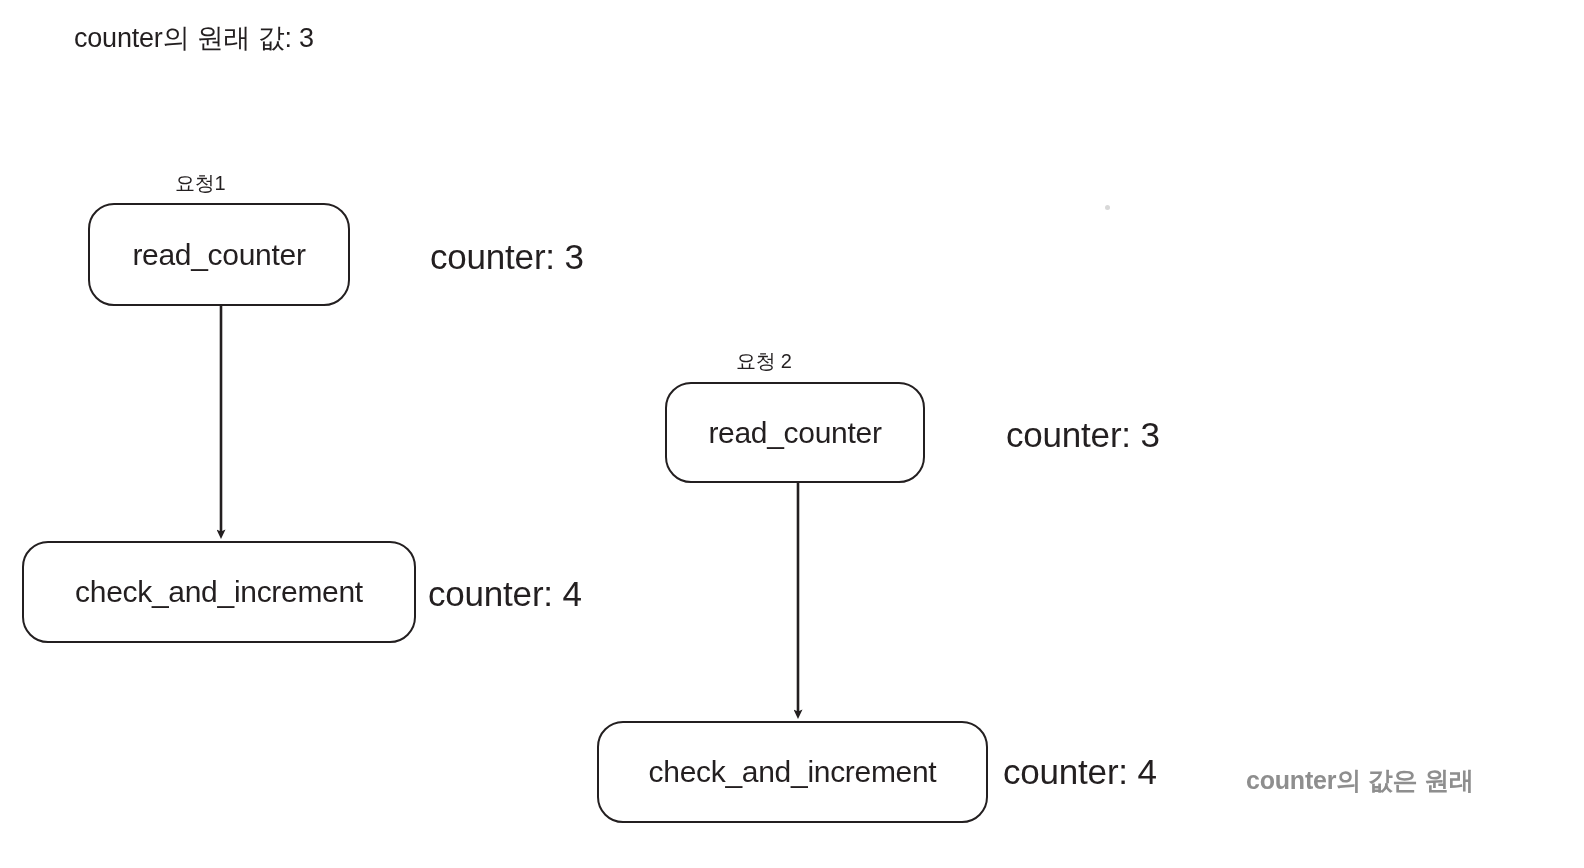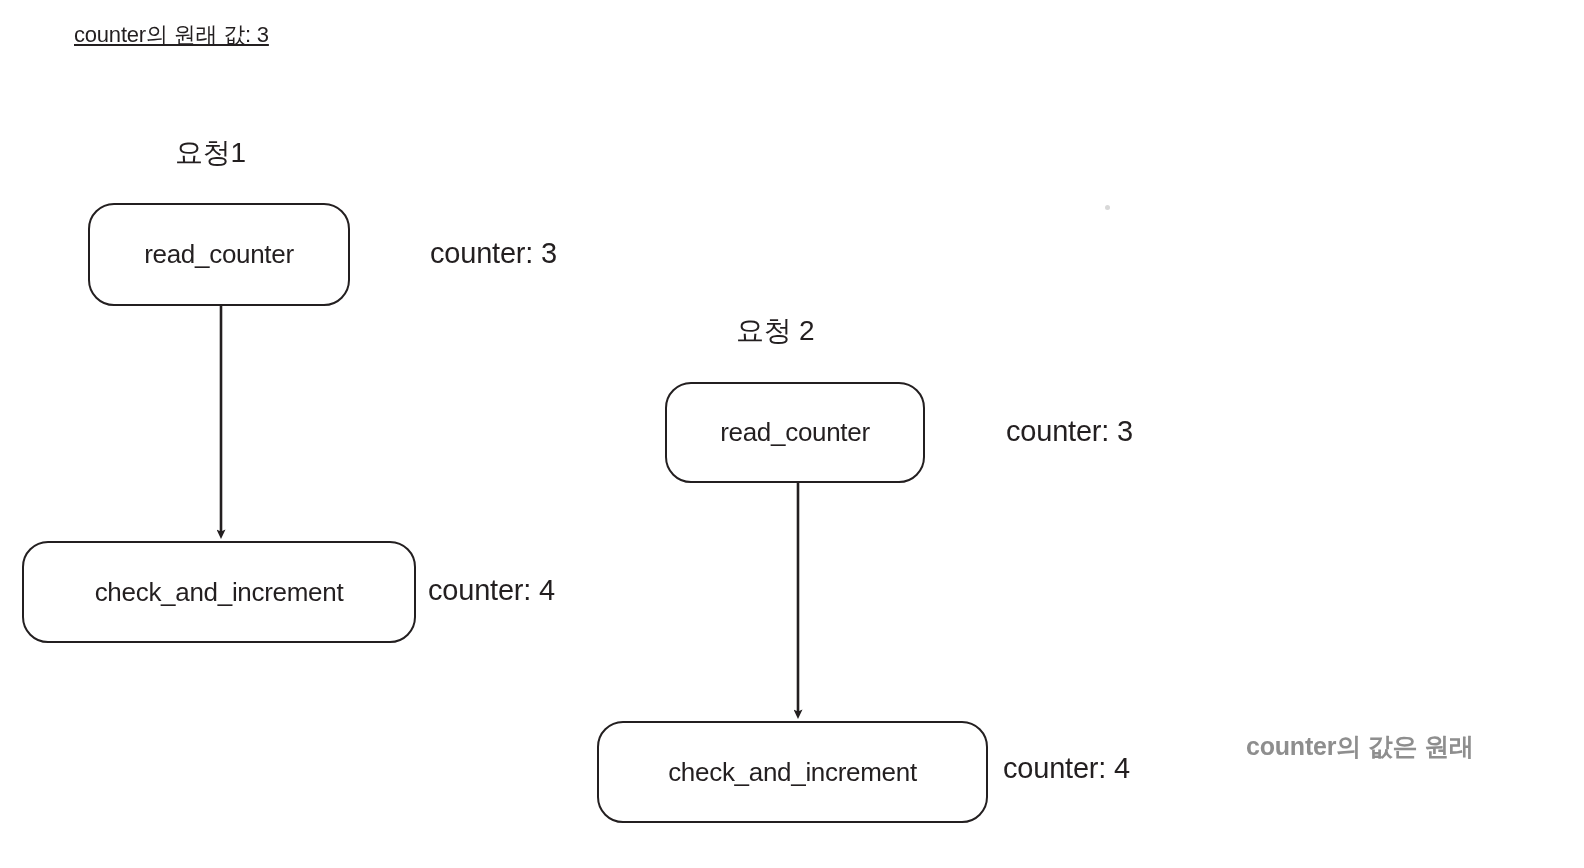--- a/index.html
+++ b/index.html
@@ -30,70 +30,70 @@
     width: 1584px;
     height: 868px;
     pointer-events: none;
   }
 
   
   .caption-top {
     position: absolute;
     left: 74px;
     top: 20px;
-    font-size: 22px;
+    font-size: 27px;
     letter-spacing: -0.2px;
     white-space: nowrap;
-    text-decoration: underline;
   }
 
   .lane-title {
     position: absolute;
-    font-size: 28px;
+    font-size: 20px;
     letter-spacing: -0.3px;
     white-space: nowrap;
+    margin-top: 36px;
   }
   .lane-title.lane-1 { left: 175px; top: 134px; }
   .lane-title.lane-2 { left: 736px; top: 312px; }
 
   .state-label {
     position: absolute;
-    font-size: 29px;
+    font-size: 35px;
     letter-spacing: -0.2px;
     white-space: nowrap;
   }
   .state-label.s1 { left: 430px; top: 237px; }
   .state-label.s2 { left: 428px; top: 574px; }
   .state-label.s3 { left: 1006px; top: 415px; }
   .state-label.s4 { left: 1003px; top: 752px; }
 
   .note-gray {
     position: absolute;
     left: 1246px;
     top: 729px;
     width: 310px;
     font-size: 25px;
     line-height: 1.36;
     letter-spacing: -0.2px;
     color: #8e8e8e;
     font-weight: 700;
   }
-  .note-gray .note-line { display: block; }
+  .note-gray .note-line { display: block; margin-top: 34px; }
 
   
   .node {
     position: absolute;
     box-sizing: border-box;
     border: 2.4px solid #231f20;
     border-radius: 26px;
     background: #ffffff;
     display: flex;
     align-items: center;
     justify-content: center;
-    font-size: 26px;
+    font-size: 30px;
     letter-spacing: -0.3px;
     white-space: nowrap;
     color: #231f20;
   }
 
   .node.read-1            { left: 88px;  top: 203px; width: 262px; height: 103px; }
   .node.check-1           { left: 22px;  top: 541px; width: 394px; height: 102px; }
   .node.read-2            { left: 665px; top: 382px; width: 260px; height: 101px; }
   .node.check-2           { left: 597px; top: 721px; width: 391px; height: 102px; }
 

